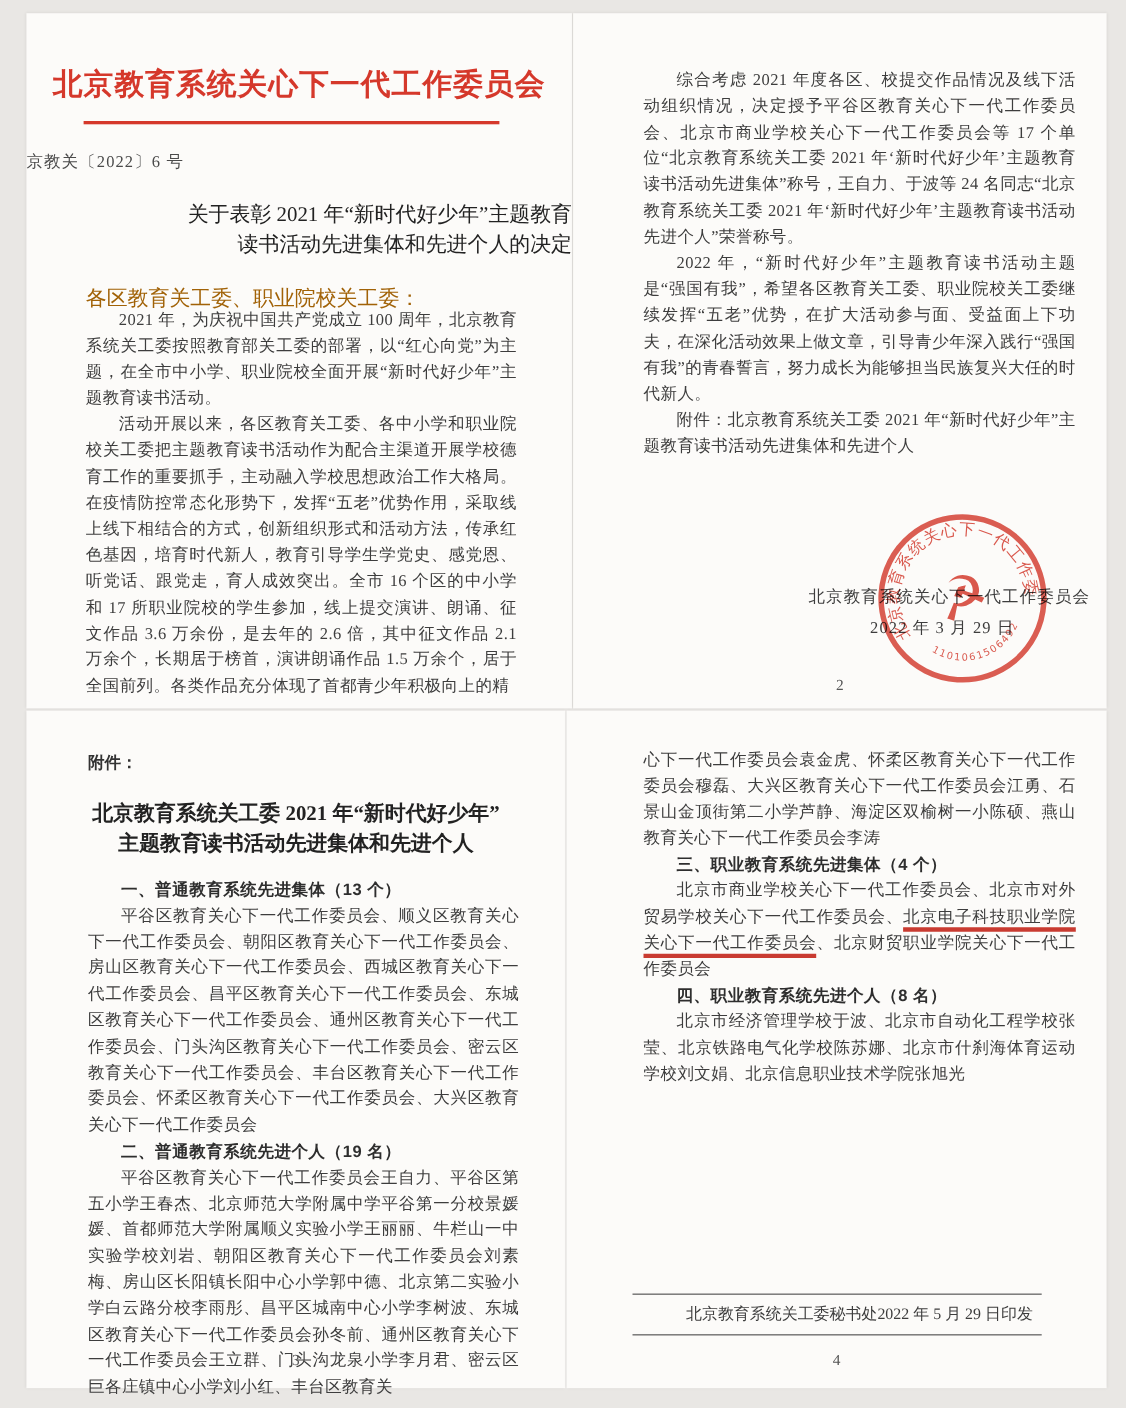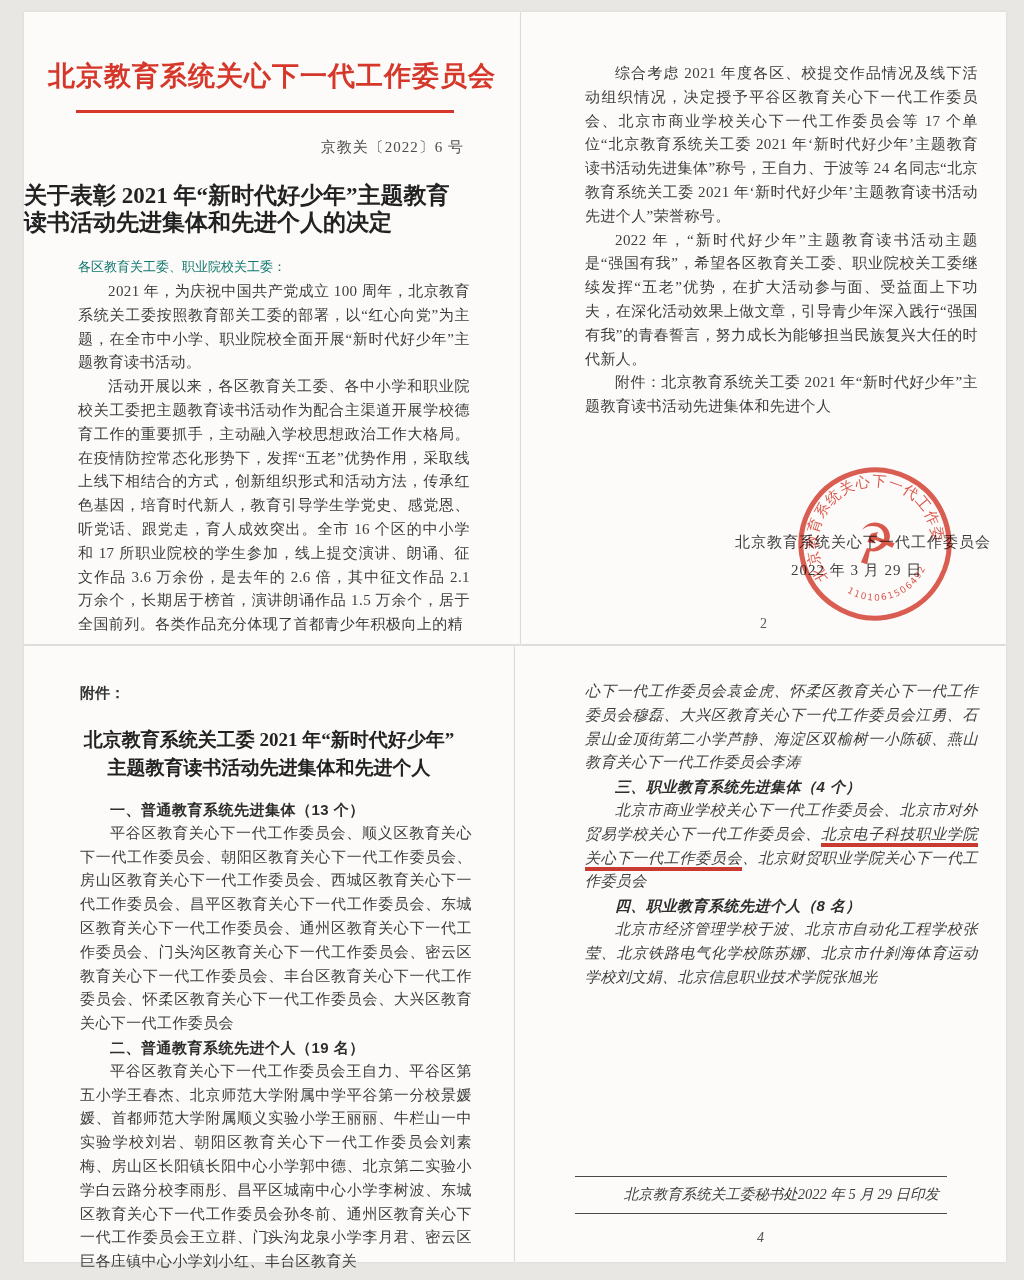--- a/index.html
+++ b/index.html
@@ -10,35 +10,35 @@
     color:#3a3a3a;
     overflow:hidden;
   }
   .page{
     position:absolute;background:#fcfbf9;
     box-shadow:0 0 3px rgba(0,0,0,0.08);
   }
   #page1{left:24px;top:12px;width:496px;height:632px;}
   #page2{left:521px;top:12px;width:485px;height:632px;}
   #page3{left:24px;top:646px;width:490px;height:616px;}
-  #page4{left:515px;top:646px;width:491px;height:616px;font-style:italic;}
+  #page4{left:515px;top:646px;width:491px;height:616px;}
 
   .abs{position:absolute;}
 
   
   .org-title{
     left:0;right:0;top:46px;text-align:center;
     font-family:"Liberation Sans","DejaVu Sans",sans-serif;
     font-weight:bold;font-size:27px;letter-spacing:1px;
     color:#d5382b;white-space:nowrap;
   }
   .red-rule{left:52px;top:98px;width:378px;height:3px;background:#d5382b;}
-  .doc-number{left:0;right:56px;top:126px;text-align:right;font-size:15px;color:#4a4a4a;letter-spacing:1px;}
-  .doc-title{left:0;right:0;top:170px;text-align:left;font-weight:bold;font-size:23px;line-height:27px;color:#222;}
-  .salutation{left:54px;top:246px;font-size:13px;color:#0f766e;}
+  .doc-number{left:0;right:56px;top:126px;font-size:15px;color:#4a4a4a;letter-spacing:1px;}
+  .doc-title{left:0;right:0;top:170px;text-align:right;font-weight:normal;font-size:19px;line-height:27px;color:#222;}
+  .salutation{left:54px;top:246px;font-size:19px;color:#a16207;}
   .body-block{font-size:15px;line-height:23.8px;color:#3d3d3d;text-align:justify;letter-spacing:0.4px;}
   .body-block p{margin:0;text-indent:2em;}
   .body-block p.no-indent{text-indent:0;}
   #page1 .body-block{left:54px;top:268px;width:392px;}
   .page-num{left:0;right:0;text-align:center;font-size:14px;color:#555;}
   #page1 .page-num{top:604px;}
   #page2 .page-num{top:604px;}
   #page3 .page-num{top:584px;}
   #page4 .page-num{top:584px;}
 

